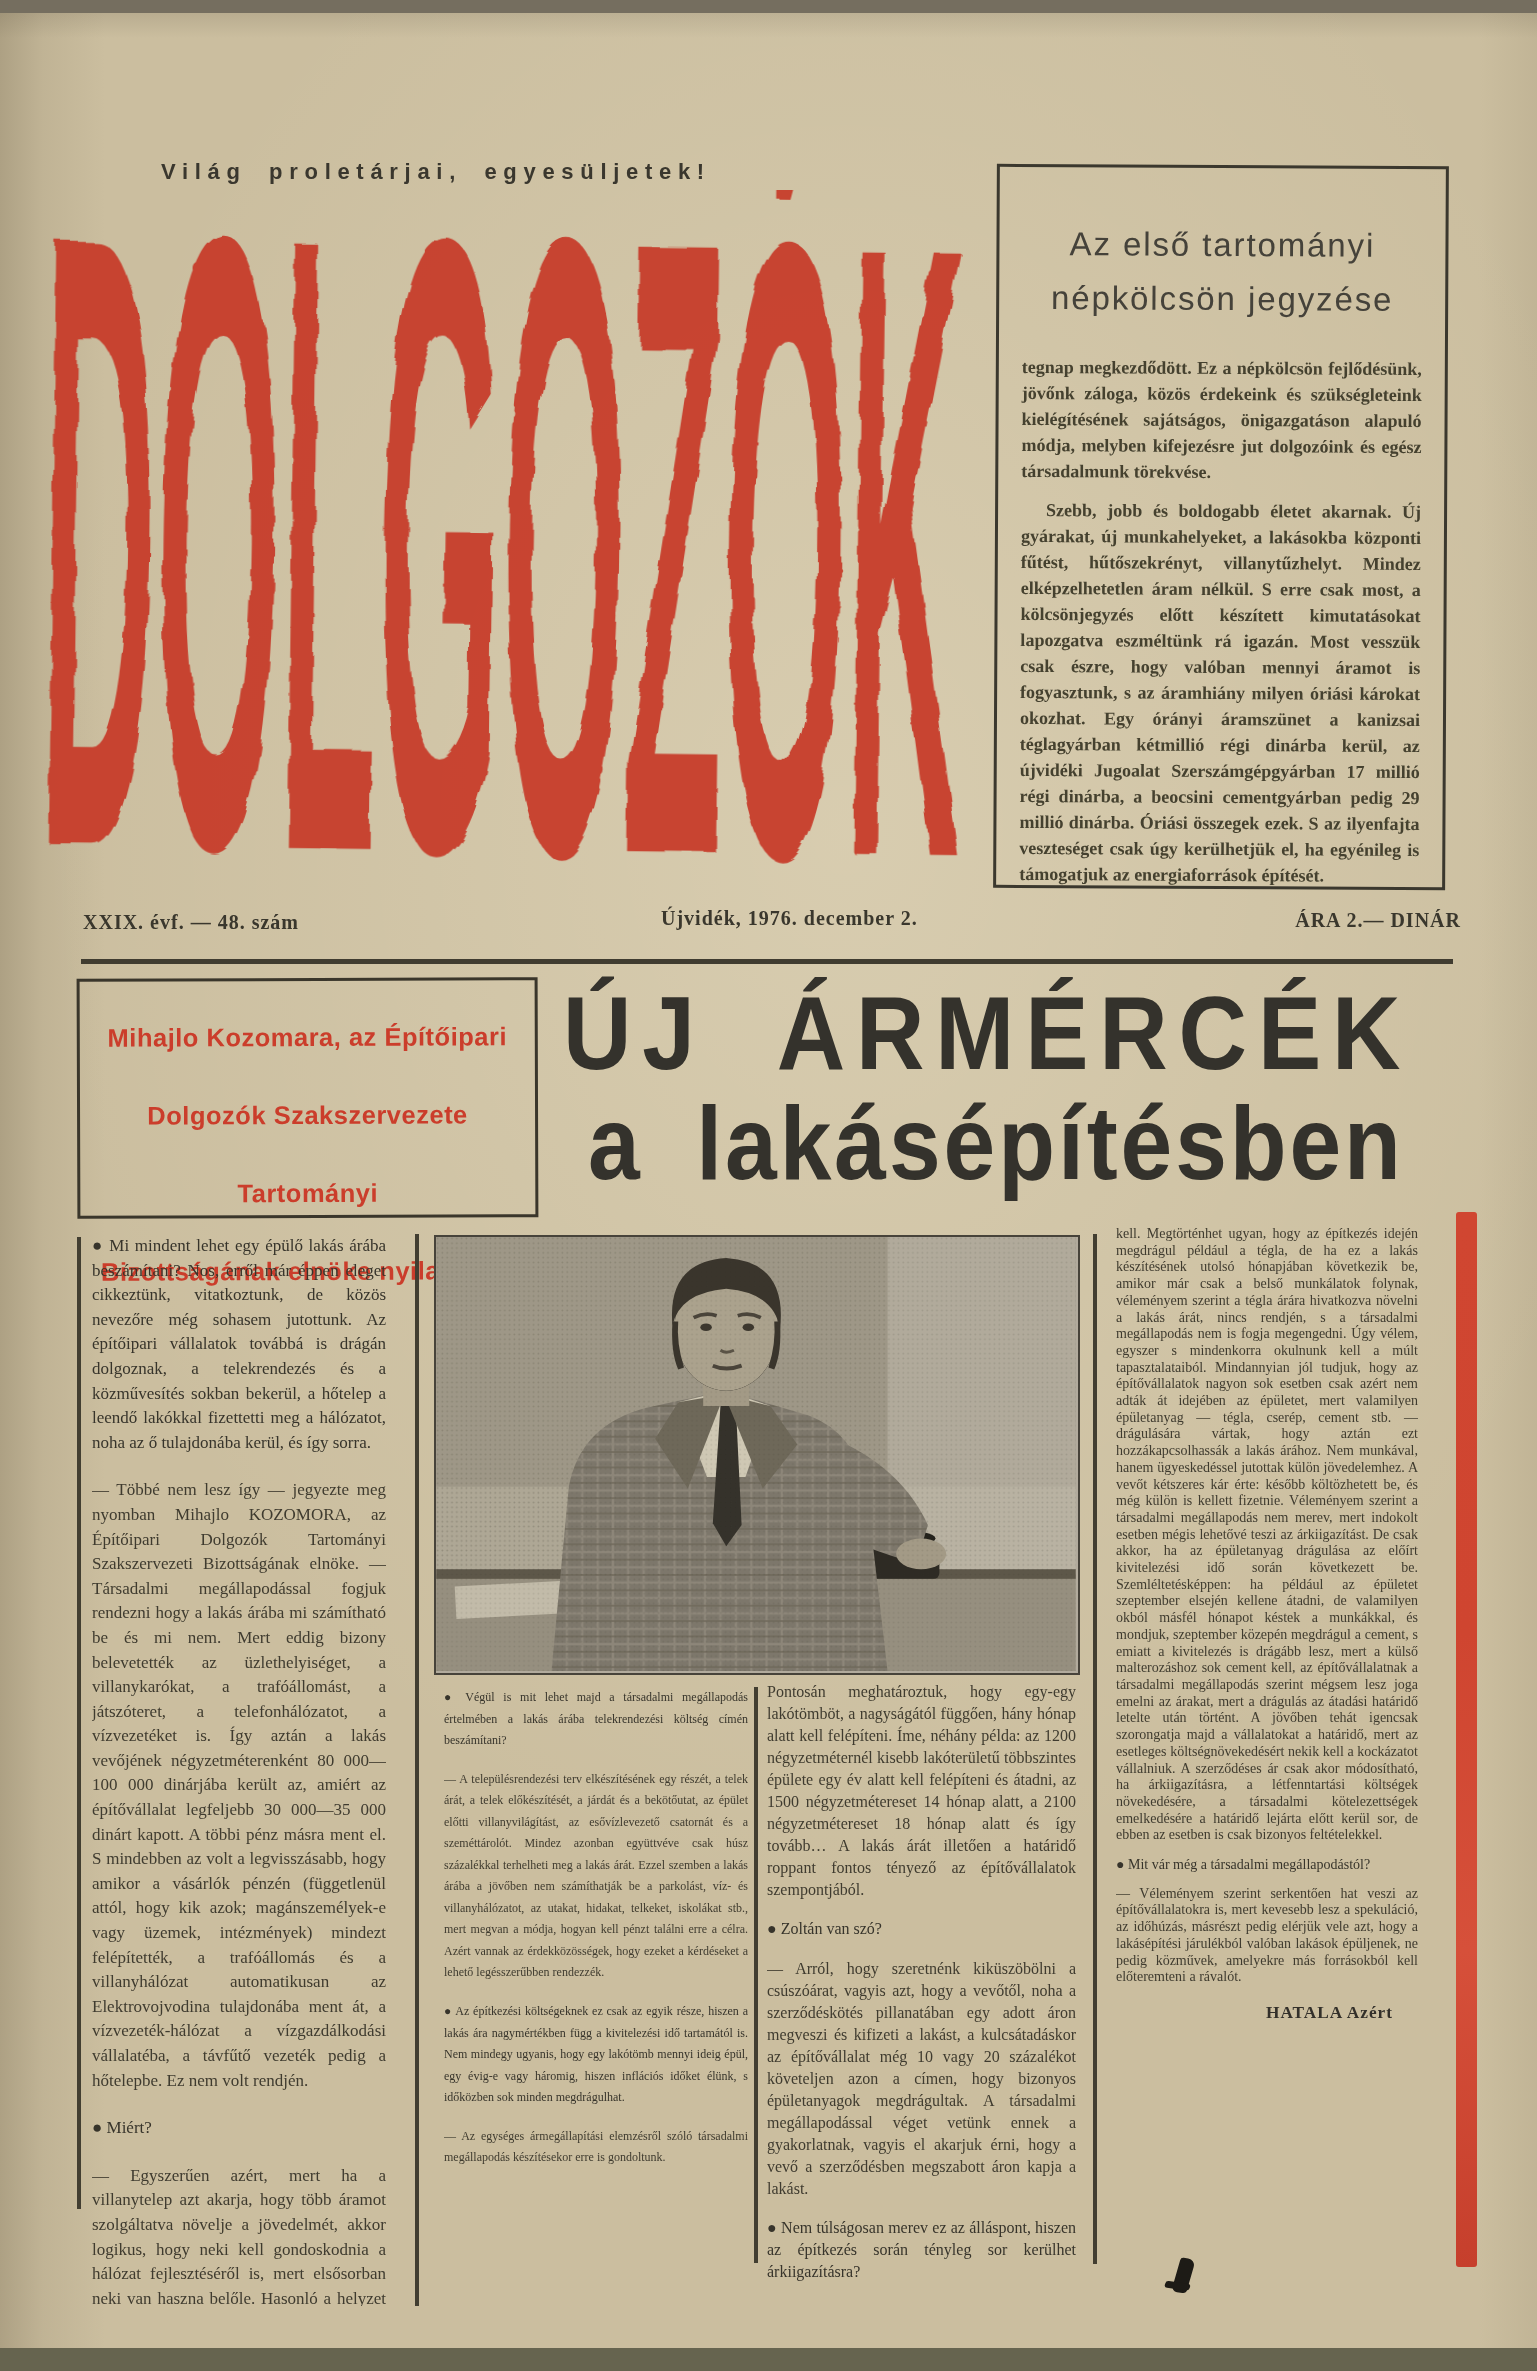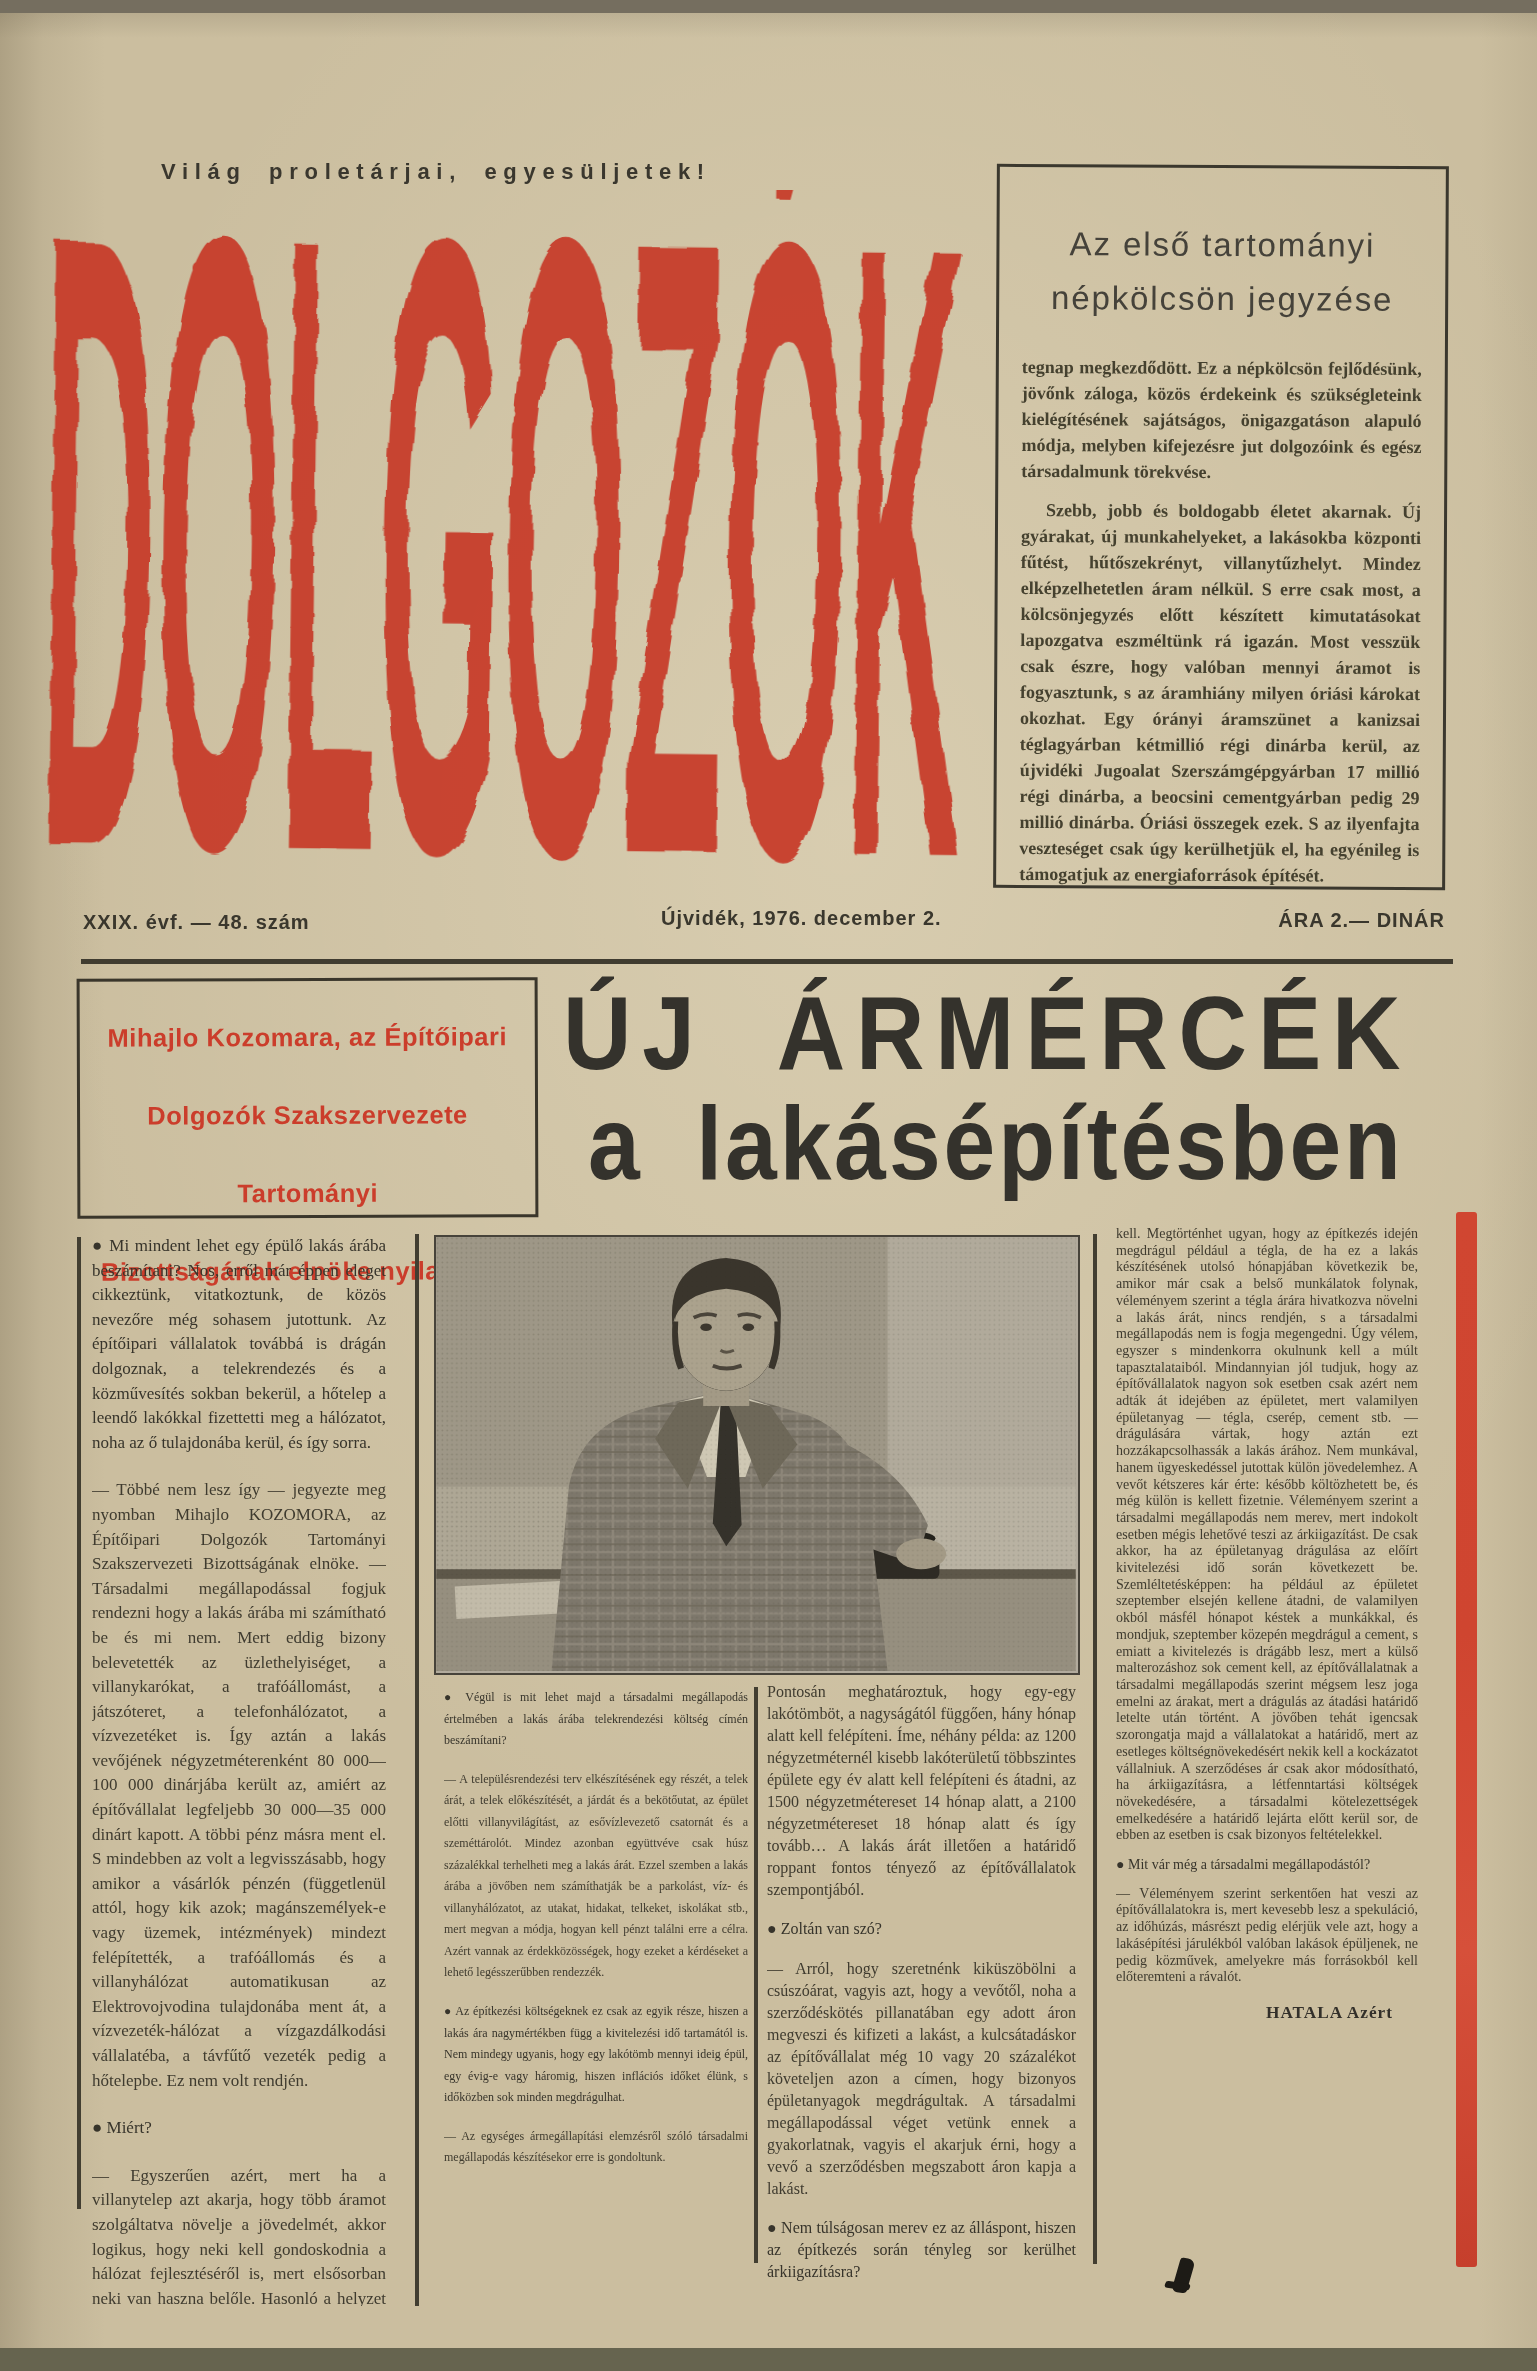--- a/index.html
+++ b/index.html
@@ -32,24 +32,24 @@
   .loan-title{margin:50px 9.6px 0;text-align:center;
     font-family:"Liberation Sans",sans-serif;font-weight:400;
     font-size:33px;line-height:54px;color:#45423a;letter-spacing:1.9px;}
   .loan-body{margin:29px 23px 0;text-align:justify;
     font-size:18px;line-height:26px;font-weight:bold;color:#45412f;}
   .loan-body p{margin:0 0 13.4px;}
   .loan-body p + p{text-indent:25px;}
 
   
   .dateline{position:absolute;left:0;top:907px;width:1537px;height:35px;
-    font-family:Liberation Sans, sans-serif;font-weight:bold;font-size:20px;color:#3a372d;}
+    font-family:Liberation Serif, serif;font-weight:bold;font-size:20px;color:#3a372d;}
   .dl-issue{position:absolute;left:83px;top:3.8px;letter-spacing:1px;}
   .dl-place{position:absolute;left:661px;top:0;letter-spacing:1px;}
-  .dl-price{position:absolute;right:92px;top:1.9px;letter-spacing:1px;}
+  .dl-price{position:absolute;right:76px;top:1.9px;letter-spacing:1px;}
   .rule-h{position:absolute;left:81px;top:959px;width:1372px;height:4.8px;background:#403c30;}
 
   
   .teaser-box{position:absolute;left:77px;top:978px;width:461px;height:240px;
     border:3.8px solid #3a362b;box-sizing:border-box;transform:rotate(-.2deg);}
   .teaser-line{text-align:center;font-family:"Liberation Sans",sans-serif;
     font-weight:bold;font-size:25.5px;color:#cb3d2b;letter-spacing:0.5px;
     margin:0;line-height:78px;}
   .teaser-line:first-child{margin-top:17.3px;}
   .headline{position:absolute;font-family:"Liberation Sans",sans-serif;

